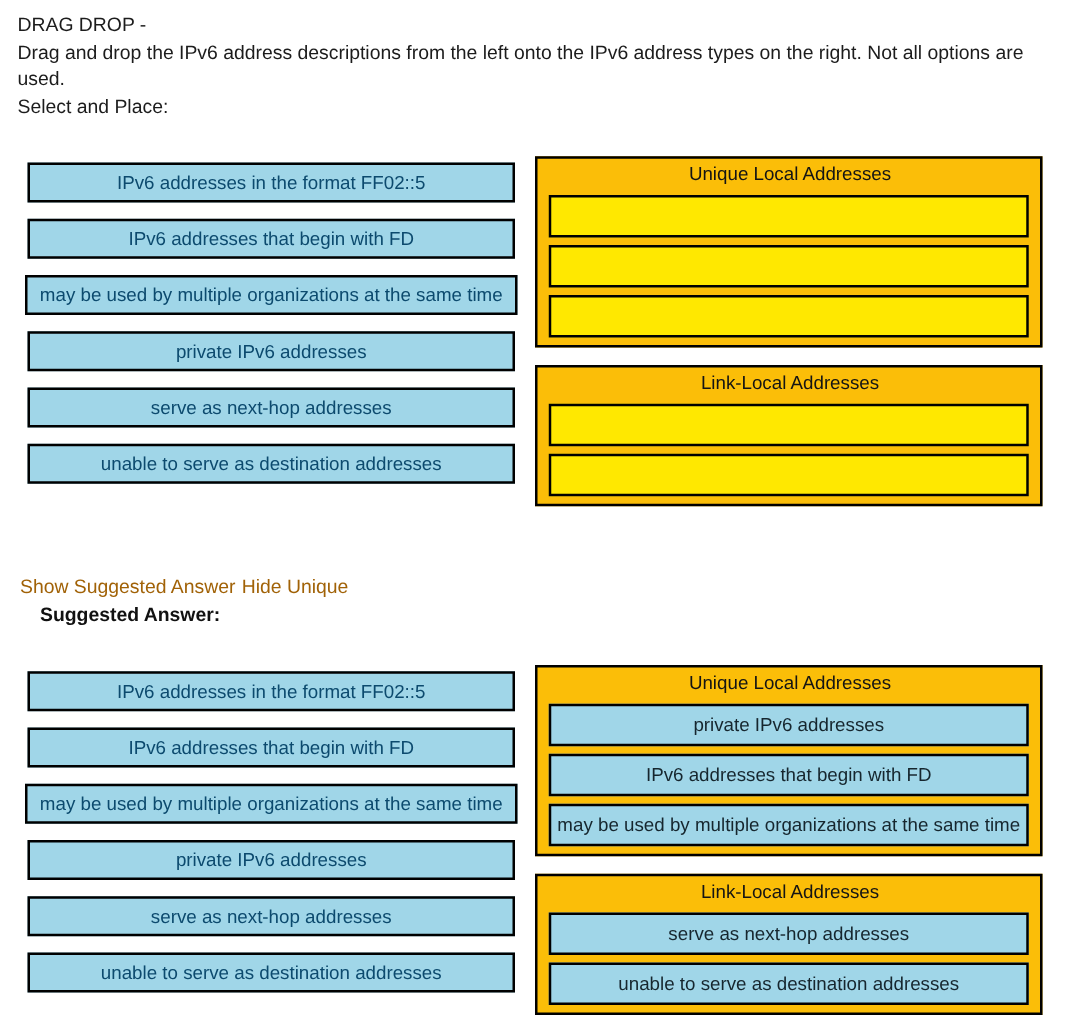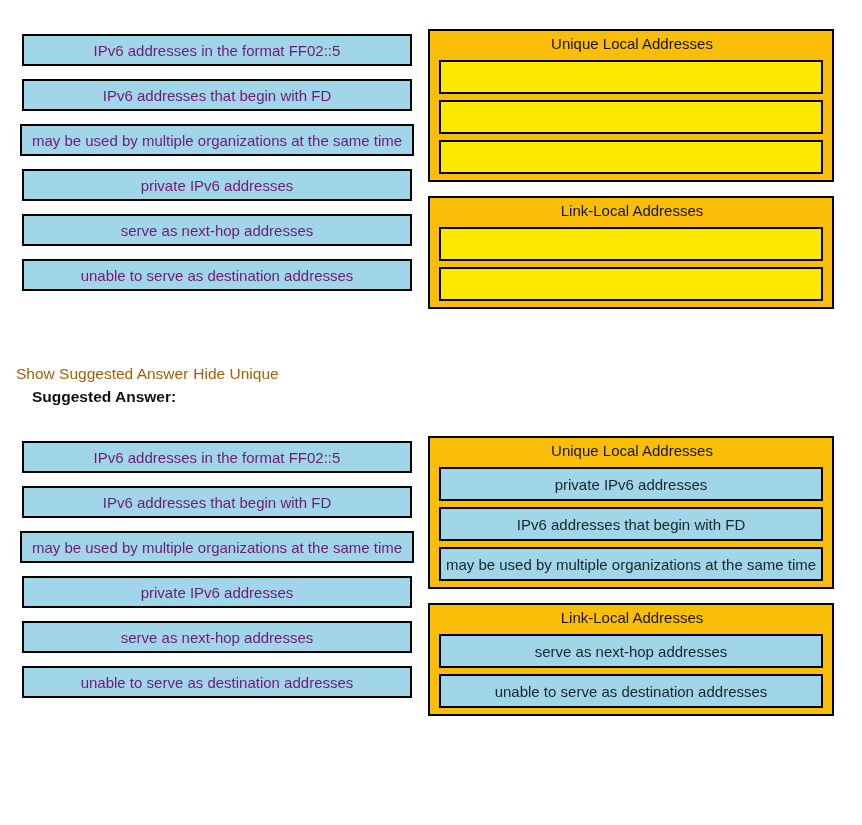--- a/index.html
+++ b/index.html
@@ -37,21 +37,21 @@
     width: 390px;
     height: 32px;
     margin-left: 22px;
     margin-bottom: 13px;
     background: #A0D6E8;
     border: 2px solid #000;
     display: flex;
     align-items: center;
     justify-content: center;
     font-size: 15px;
-    color: #701a75;
+    color: #0c4a6e;
     white-space: nowrap;
   }
   .opt.wide { width: 394px; margin-left: 20px; }
 
   .target {
     width: 406px;
     background: #FBBE08;
     border: 2px solid #000;
     padding: 3px 9px 6px 9px;
     text-align: center;
@@ -100,20 +100,25 @@
     font-size: 15.5px;
     font-weight: bold;
     color: #111;
   }
 </style>
 </head>
 <body>
 
 <div class="page">
 
+  <div class="q-header">
+    <div>DRAG DROP -</div>
+    <div class="instruction">Drag and drop the IPv6 address descriptions from the left onto the IPv6 address types on the right. Not all options are used.</div>
+    <div>Select and Place:</div>
+  </div>
 
   <div class="board board-question">
     <div class="col-left">
       <div class="opt">IPv6 addresses in the format FF02::5</div>
       <div class="opt">IPv6 addresses that begin with FD</div>
       <div class="opt wide">may be used by multiple organizations at the same time</div>
       <div class="opt">private IPv6 addresses</div>
       <div class="opt">serve as next-hop addresses</div>
       <div class="opt">unable to serve as destination addresses</div>
     </div>

